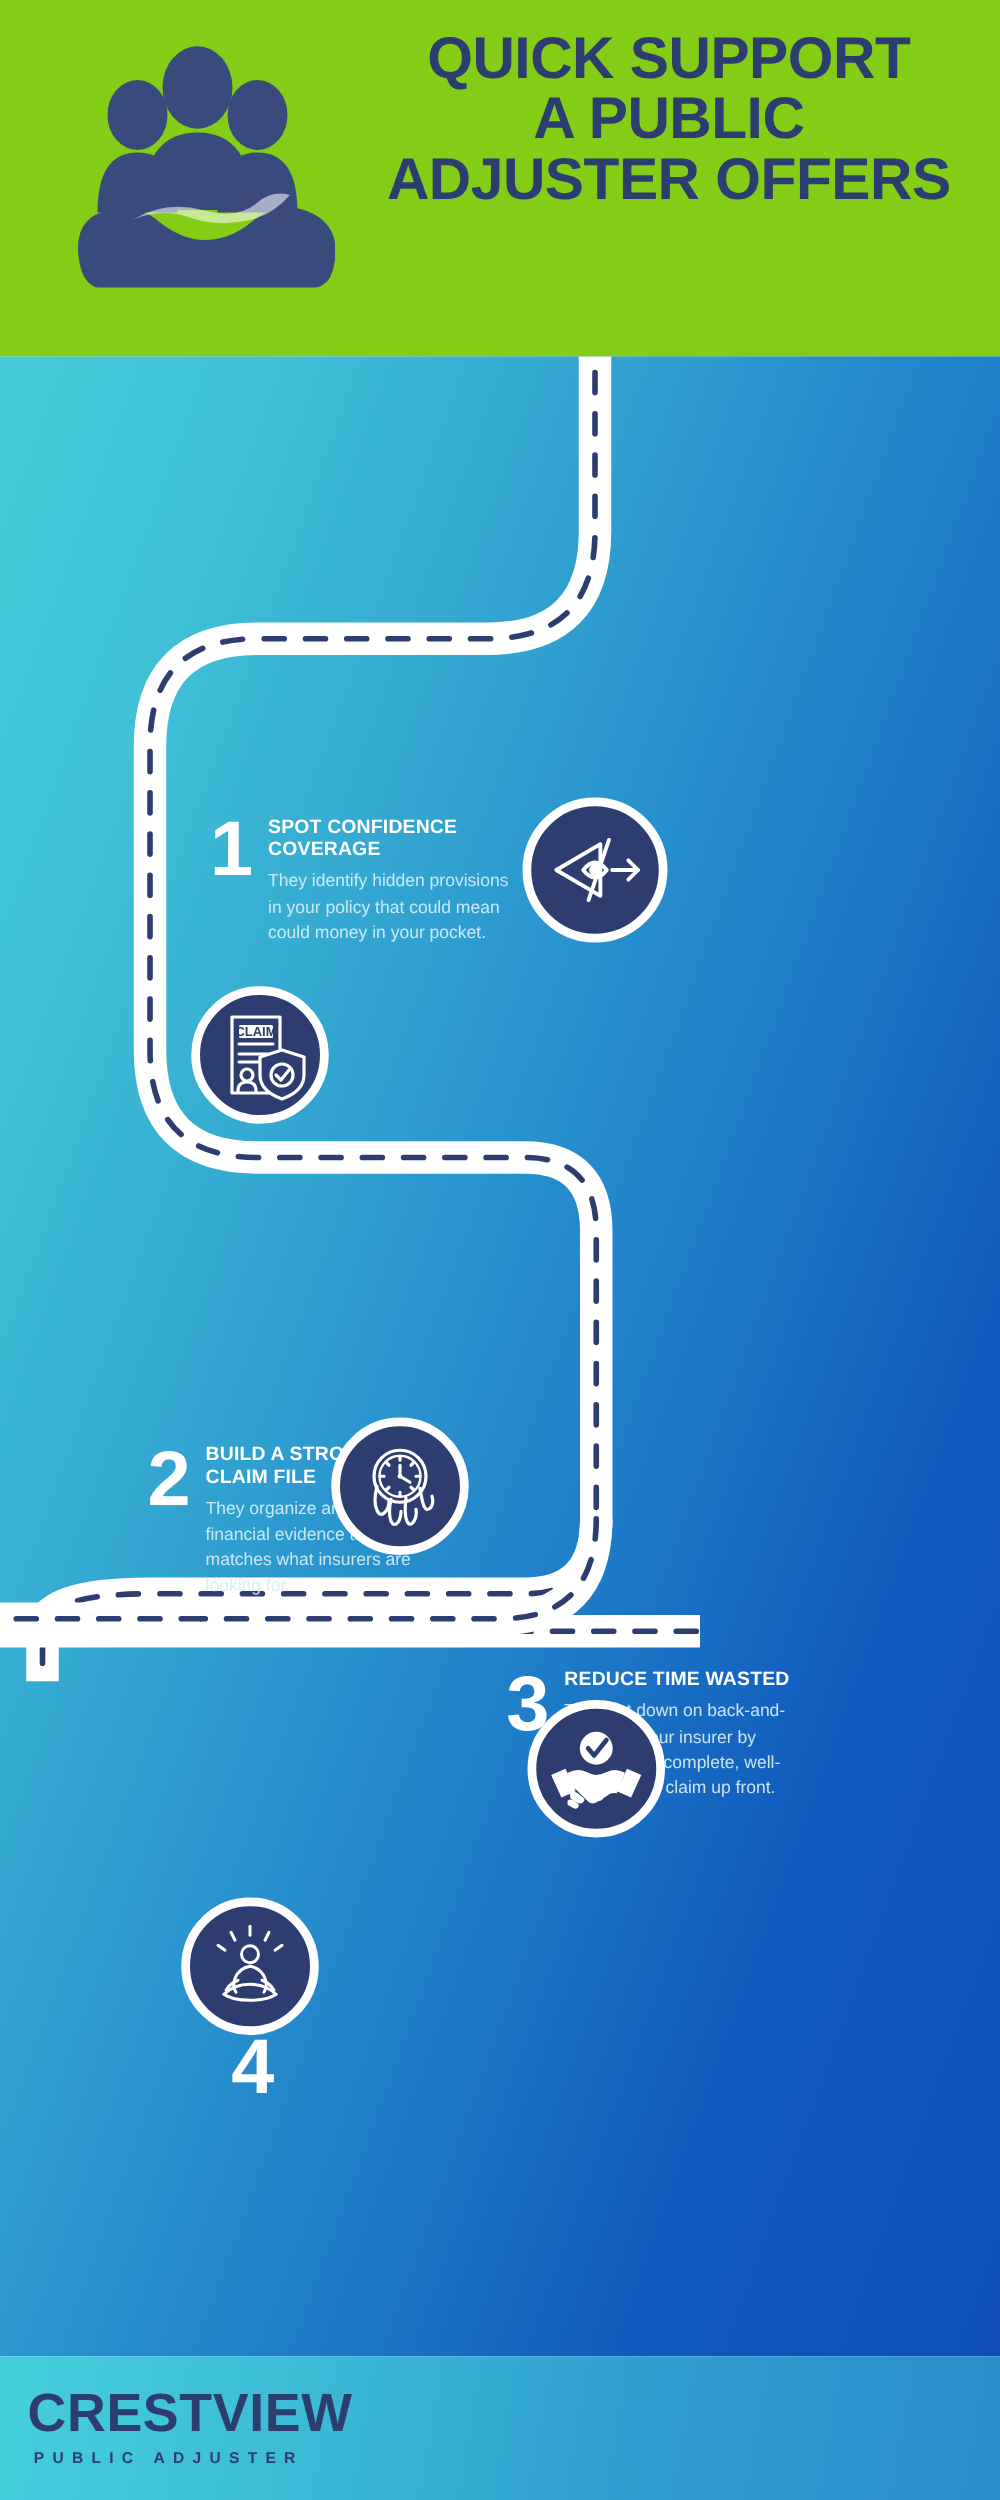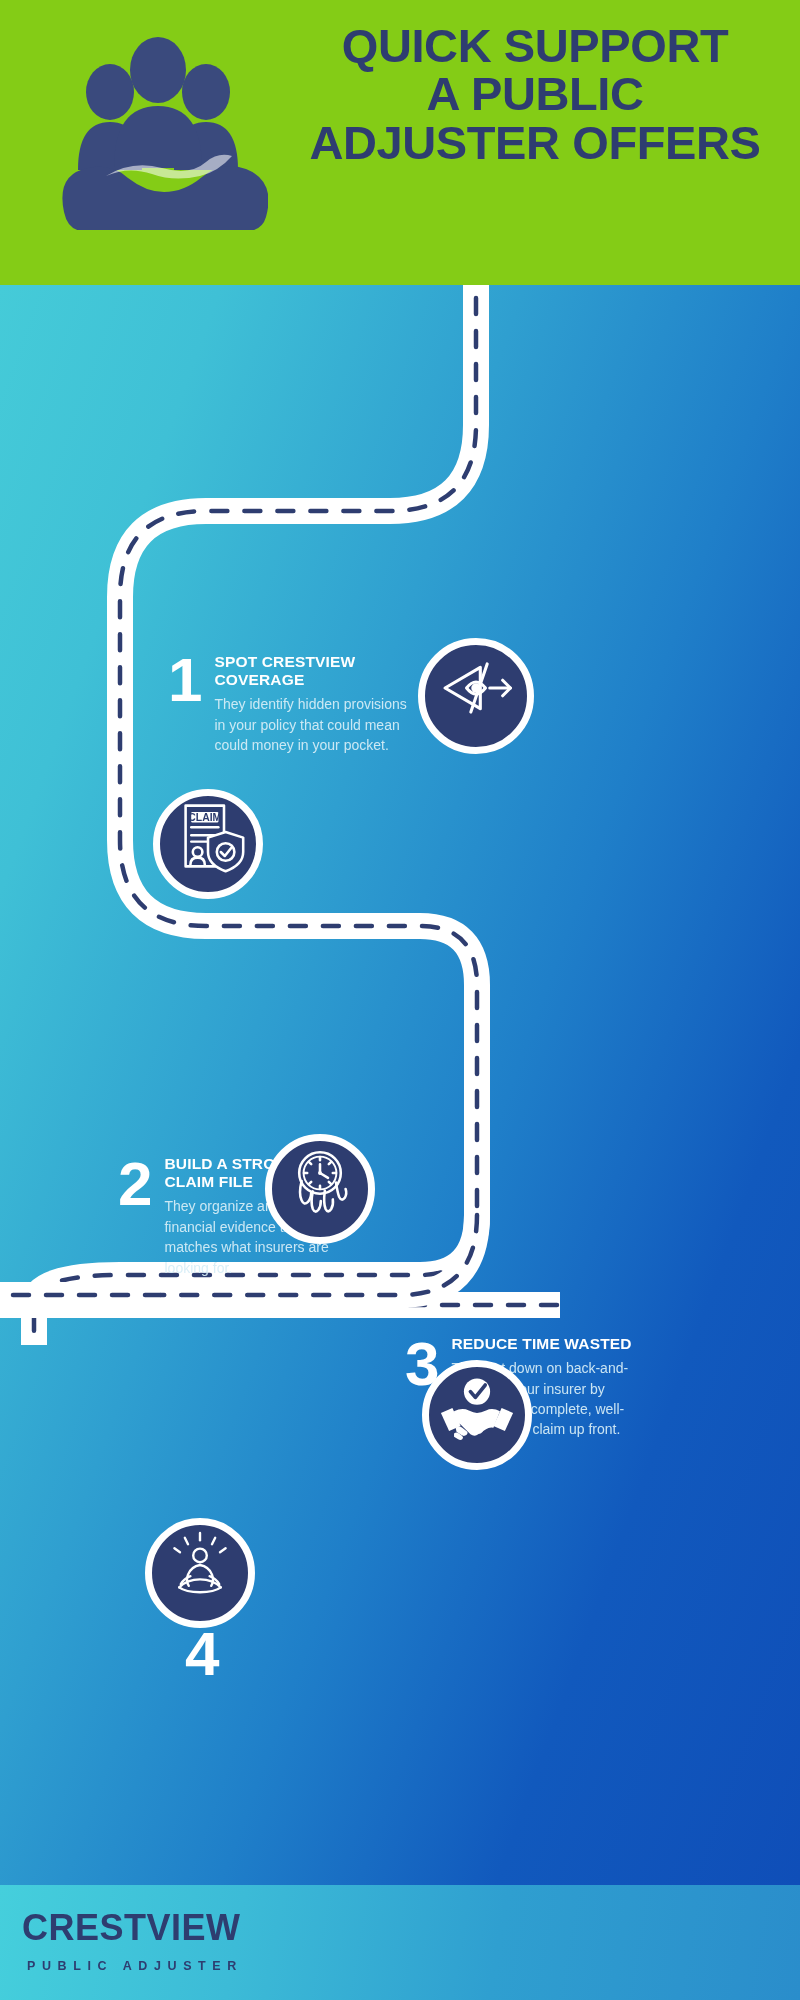--- a/index.html
+++ b/index.html
@@ -64,21 +64,21 @@
   .footer {
     position: absolute;
     left: 0; top: 1885px;
     width: 800px; height: 115px;
     background: linear-gradient(100deg, #45cfdc 0%, #3cbbd7 30%, #2f9fd0 62%, #2a8dcb 100%);
   }
   .footer-brand {
     position: absolute;
     left: 22px; top: 22px;
     color: #2e3d70;
-    font-size: 36px;
+    font-size: 43px;
     font-weight: 700;
     letter-spacing: 0.5px;
     font-family: "Liberation Sans", sans-serif;
   }
   .footer-sub {
     position: absolute;
     left: 27px; top: 74px;
     color: #2e3d70;
     font-size: 12.5px;
     font-weight: 600;
@@ -135,21 +135,21 @@
 
   
   .badge {
     position: absolute;
     z-index: 30;
     border-radius: 50%;
     background: #2e3d70;
     border: 7px solid #ffffff;
     box-sizing: border-box;
     display: flex;
-    align-items: flex-start;
+    align-items: center;
     justify-content: center;
   }
   .badge svg { display: block; }
 
   #badge-1 { left: 418px; top: 353px;  width: 116px; height: 116px; }
   #badge-2 { left: 153px; top: 504px;  width: 110px; height: 110px; }
   #badge-3 { left: 265px; top: 849px;  width: 110px; height: 110px; }
   #badge-4 { left: 422px; top: 1075px; width: 110px; height: 110px; }
   #badge-5 { left: 145px; top: 1233px; width: 110px; height: 110px; }
 </style>
@@ -229,21 +229,21 @@
 
       <path d="M477 930 Q477 1010 400 1010 L110 1010" fill="none" stroke="#ffffff" stroke-width="26"></path>
       <path d="M477 930 Q477 1010 400 1010 L110 1010" fill="none" stroke="#2e3d70" stroke-width="4.5" stroke-dasharray="16 17" stroke-linecap="round"></path>
       <path d="M-20 1010 L160 1010" fill="none" stroke="#ffffff" stroke-width="26"></path>
       <path d="M-20 1010 L160 1010" fill="none" stroke="#2e3d70" stroke-width="4.5" stroke-dasharray="16 17" stroke-linecap="round"></path>
     </svg>
 
     <div class="step" id="step-1">
       <div class="step-num">1</div>
       <div class="step-body">
-        <div class="step-title">SPOT CRESTVIEW COVERAGE</div>
+        <div class="step-title">SPOT CONFIDENCE COVERAGE</div>
         <div class="step-desc">They identify hidden provisions in your policy that could mean could money in your pocket.</div>
       </div>
     </div>
 
     <div class="step" id="step-2">
       <div class="step-num">2</div>
       <div class="step-body">
         <div class="step-title">BUILD A STRONGER CLAIM FILE</div>
         <div class="step-desc">They organize and present financial evidence that matches what insurers are looking for.</div>
       </div>

